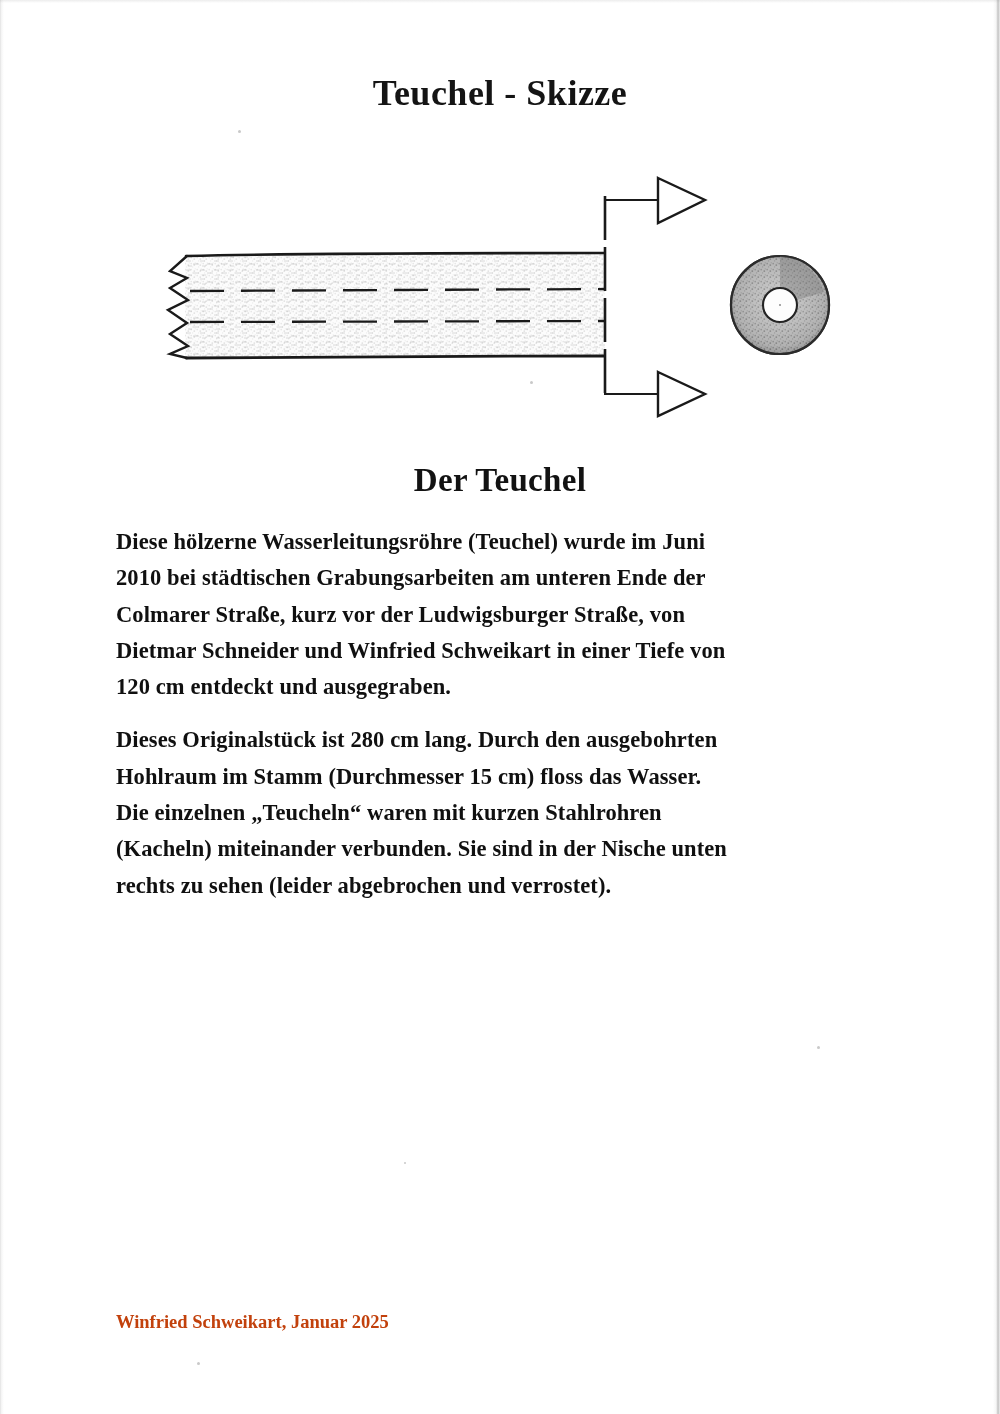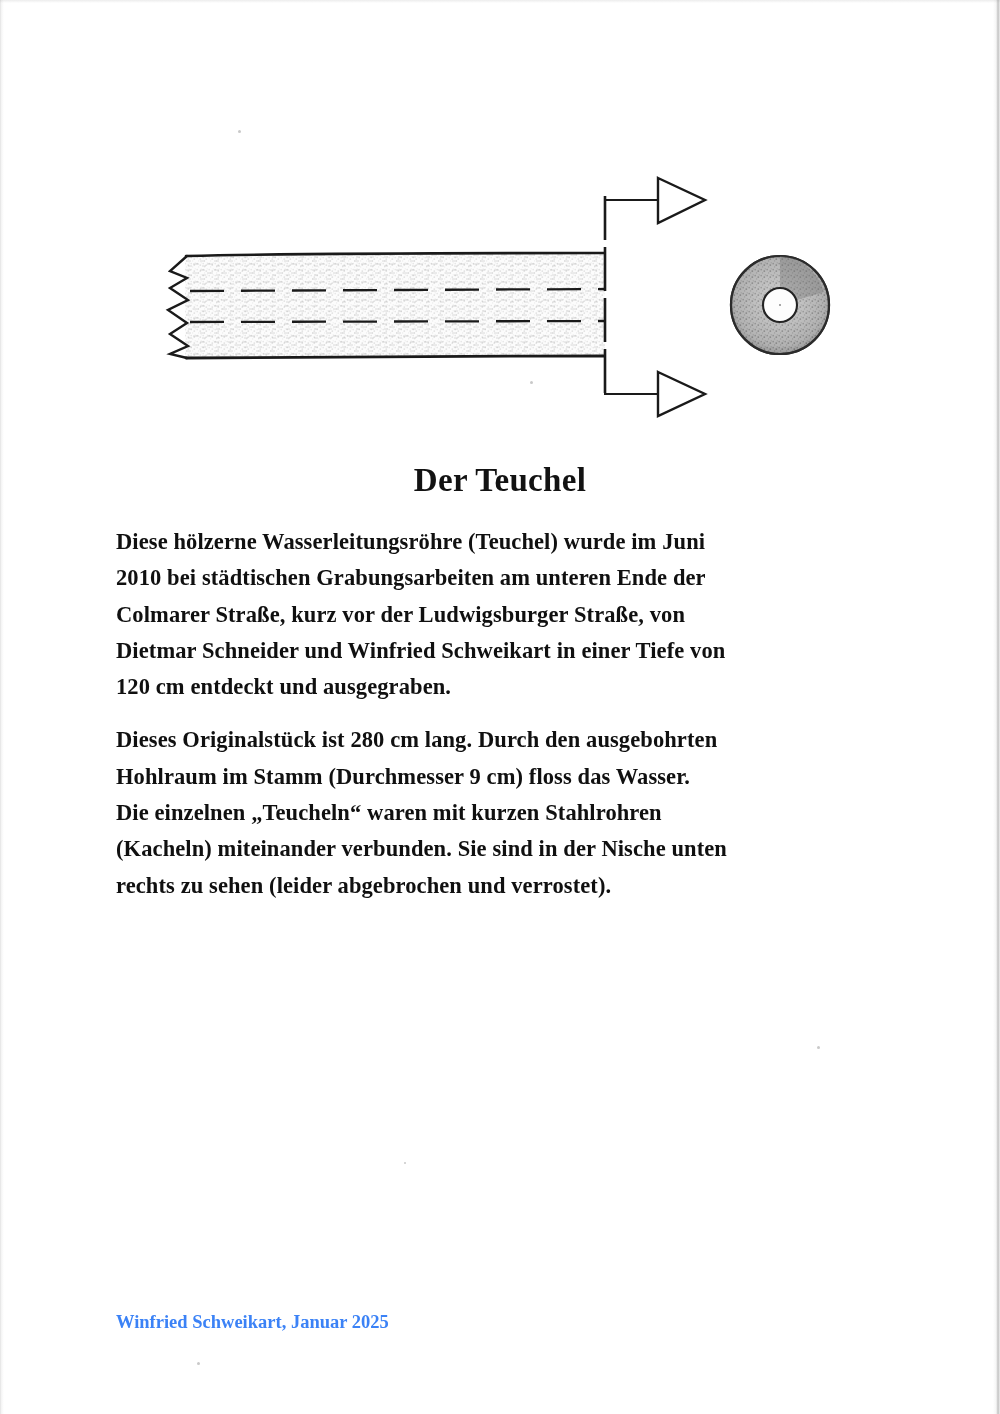--- a/index.html
+++ b/index.html
@@ -95,40 +95,41 @@
     letter-spacing: 0.1px;
   }
   .para:last-child { margin-bottom: 0; }
 
   .signature {
     position: absolute;
     top: 1312px;
     left: 116px;
     font-size: 18.5px;
     font-weight: bold;
-    color: #3b82f6;
+    color: #c2410c;
     font-family: "Liberation Serif", serif;
   }
 
   
   .speck {
     position: absolute;
     background: #c9c9c9;
     border-radius: 50%;
   }
 </style>
 </head>
 <body>
 
 <div class="page">
 
   <div class="scan-edge-top"></div>
   <div class="scan-edge-left"></div>
   <div class="scan-edge-right"></div>
 
+  <div class="title">Teuchel - Skizze</div>
 
   <div class="sketch">
     <svg width="740" height="270" viewBox="0 0 740 270" xmlns="http://www.w3.org/2000/svg">
       <defs>
 
         <pattern id="woodGrain" width="14" height="9" patternUnits="userSpaceOnUse">
           <rect width="14" height="9" fill="#ffffff"></rect>
           <path d="M0 2 h5 M7 5 h6 M2 7 h4" stroke="#c6c6c6" stroke-width="0.8" fill="none"></path>
         </pattern>
         <pattern id="speckle" width="6" height="6" patternUnits="userSpaceOnUse">
@@ -198,21 +199,21 @@
 
   <div class="heading">Der Teuchel</div>
 
   <div class="body-text">
     <p class="para">Diese hölzerne Wasserleitungsröhre (Teuchel) wurde im Juni
 2010  bei städtischen Grabungsarbeiten am unteren Ende der
 Colmarer Straße, kurz vor der Ludwigsburger Straße, von
 Dietmar Schneider und Winfried Schweikart in einer Tiefe von
 120 cm entdeckt und ausgegraben.</p>
     <p class="para">Dieses Originalstück ist 280 cm lang. Durch den ausgebohrten
-Hohlraum im Stamm (Durchmesser 9 cm) floss das Wasser.
+Hohlraum im Stamm (Durchmesser 15 cm) floss das Wasser.
 Die einzelnen „Teucheln“ waren mit kurzen Stahlrohren
 (Kacheln) miteinander verbunden. Sie sind in der Nische unten
 rechts zu sehen (leider abgebrochen und verrostet).</p>
   </div>
 
   <div class="signature">Winfried Schweikart, Januar 2025</div>
 
   <span class="speck" style="left:238px; top:130px; width:3px; height:3px;"></span>
   <span class="speck" style="left:530px; top:381px; width:3px; height:3px;"></span>
   <span class="speck" style="left:817px; top:1046px; width:3px; height:3px;"></span>

